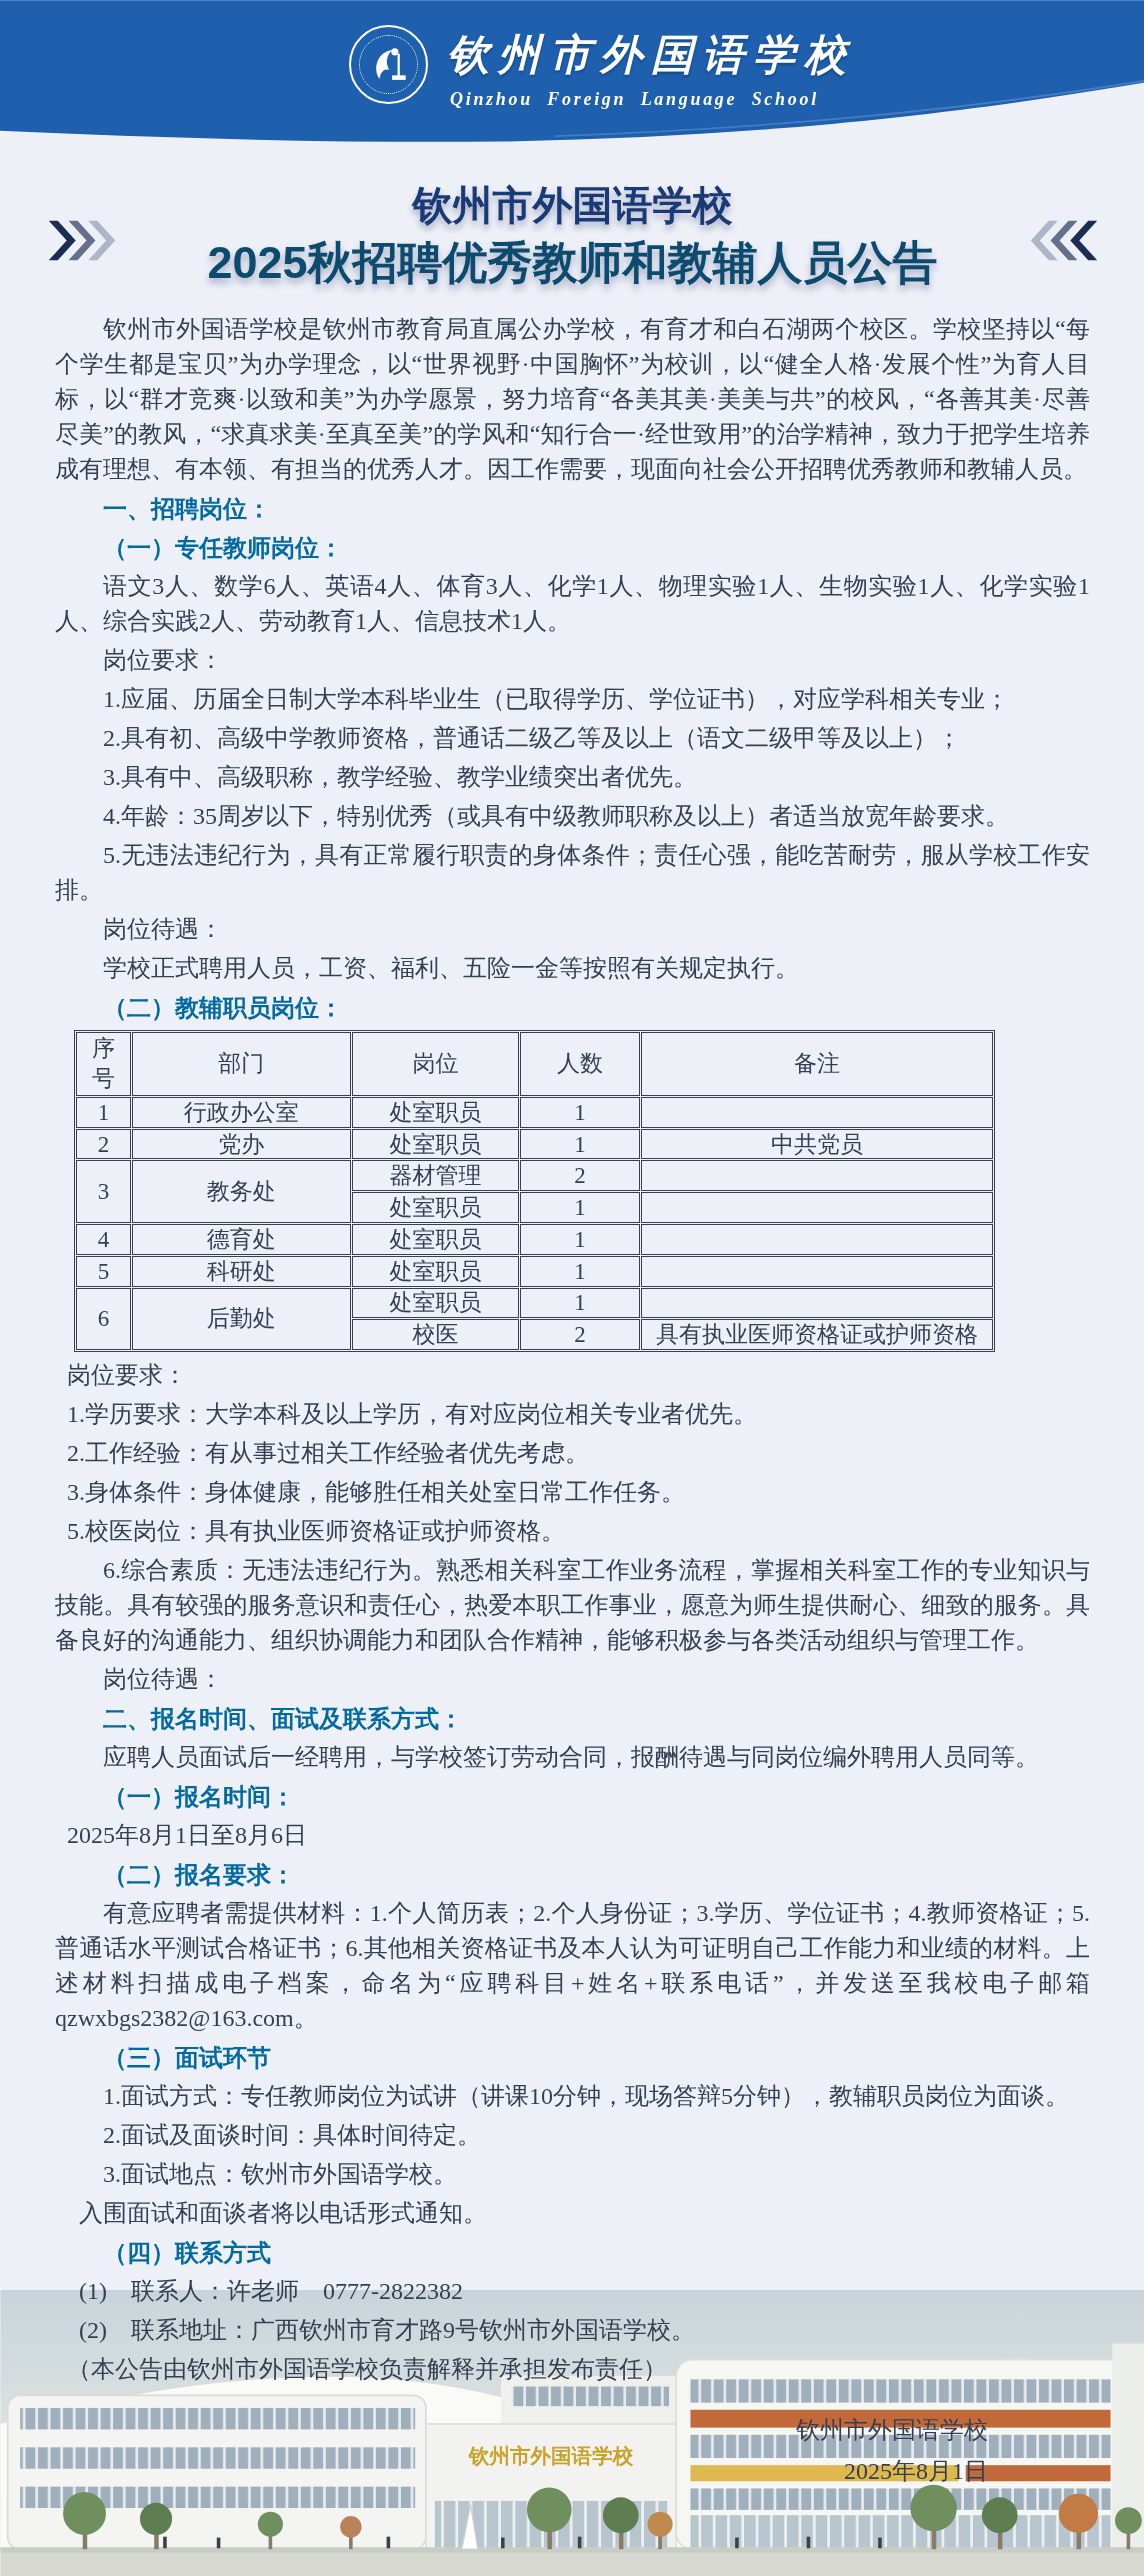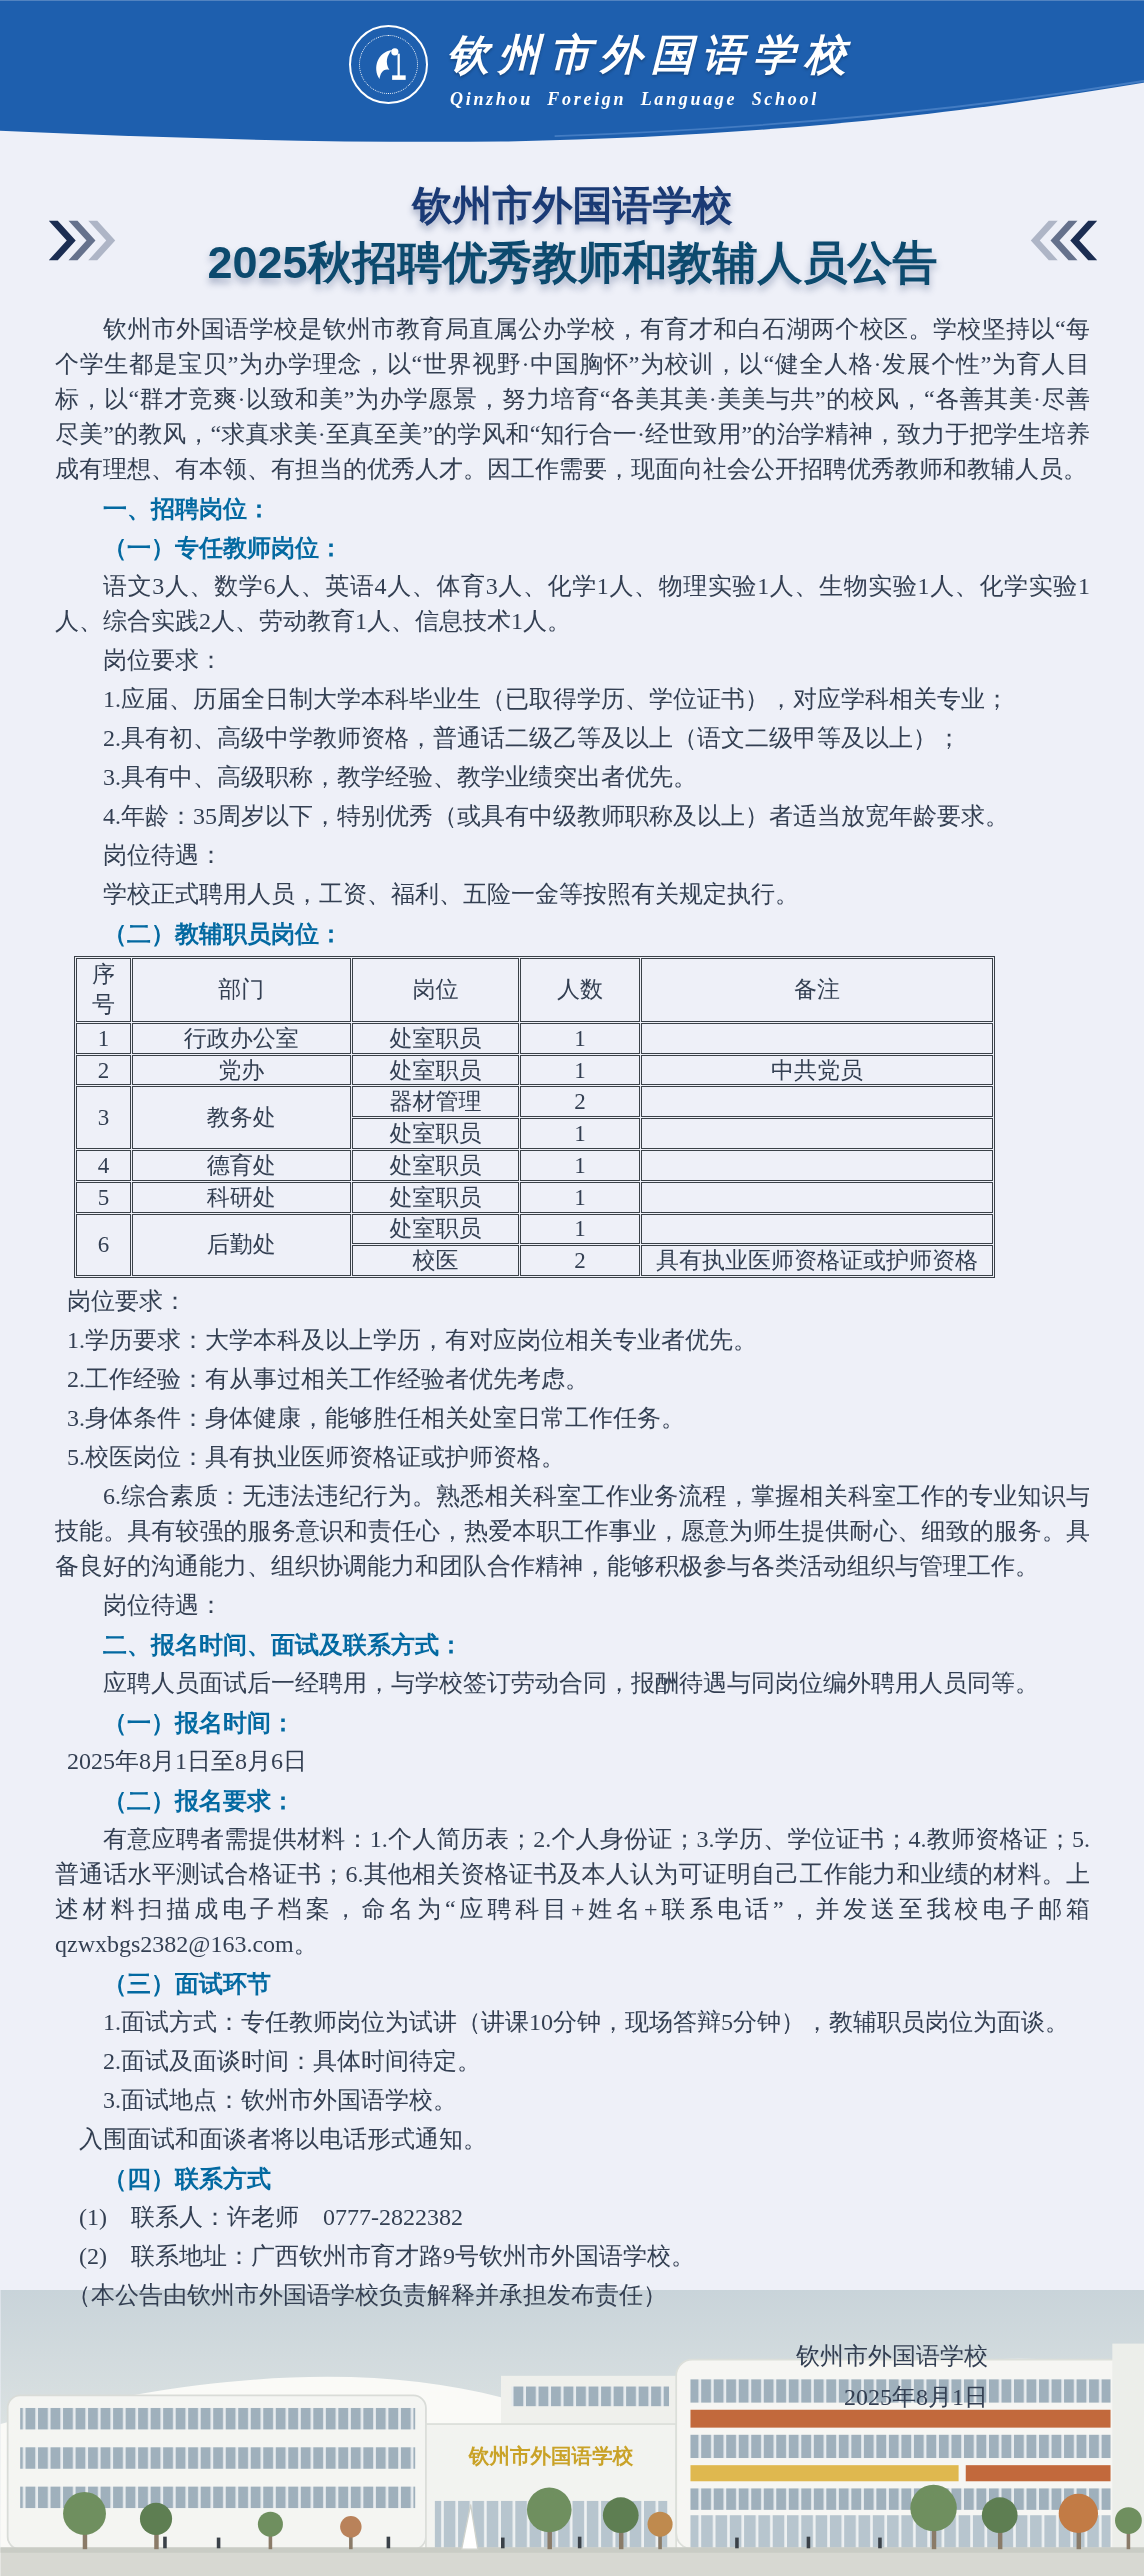--- a/index.html
+++ b/index.html
@@ -124,20 +124,21 @@
 
   <p class="para">钦州市外国语学校是钦州市教育局直属公办学校，有育才和白石湖两个校区。学校坚持以“每个学生都是宝贝”为办学理念，以“世界视野·中国胸怀”为校训，以“健全人格·发展个性”为育人目标，以“群才竞爽·以致和美”为办学愿景，努力培育“各美其美·美美与共”的校风，“各善其美·尽善尽美”的教风，“求真求美·至真至美”的学风和“知行合一·经世致用”的治学精神，致力于把学生培养成有理想、有本领、有担当的优秀人才。因工作需要，现面向社会公开招聘优秀教师和教辅人员。</p>
   <p class="para bold">一、招聘岗位：</p>
   <p class="para bold">（一）专任教师岗位：</p>
   <p class="para">语文3人、数学6人、英语4人、体育3人、化学1人、物理实验1人、生物实验1人、化学实验1人、综合实践2人、劳动教育1人、信息技术1人。</p>
   <p class="para">岗位要求：</p>
   <p class="para">1.应届、历届全日制大学本科毕业生（已取得学历、学位证书），对应学科相关专业；</p>
   <p class="para">2.具有初、高级中学教师资格，普通话二级乙等及以上（语文二级甲等及以上）；</p>
   <p class="para">3.具有中、高级职称，教学经验、教学业绩突出者优先。</p>
   <p class="para">4.年龄：35周岁以下，特别优秀（或具有中级教师职称及以上）者适当放宽年龄要求。</p>
+  <p class="para">5.无违法违纪行为，具有正常履行职责的身体条件；责任心强，能吃苦耐劳，服从学校工作安排。</p>
   <p class="para">岗位待遇：</p>
   <p class="para">学校正式聘用人员，工资、福利、五险一金等按照有关规定执行。</p>
   <p class="para bold">（二）教辅职员岗位：</p>
 
   <table class="recruit">
     <colgroup>
       <col class="col-no">
         <col class="col-dept">
         <col class="col-post">
         <col class="col-count">

